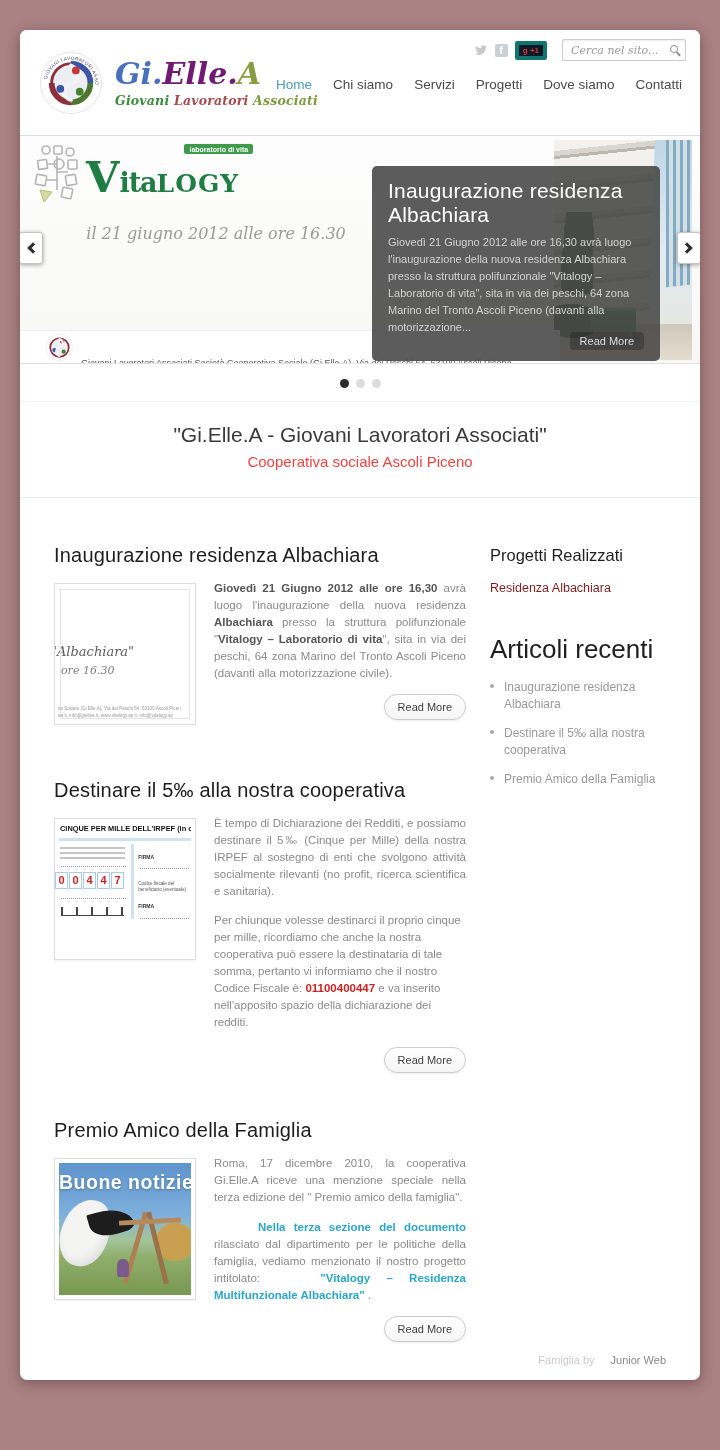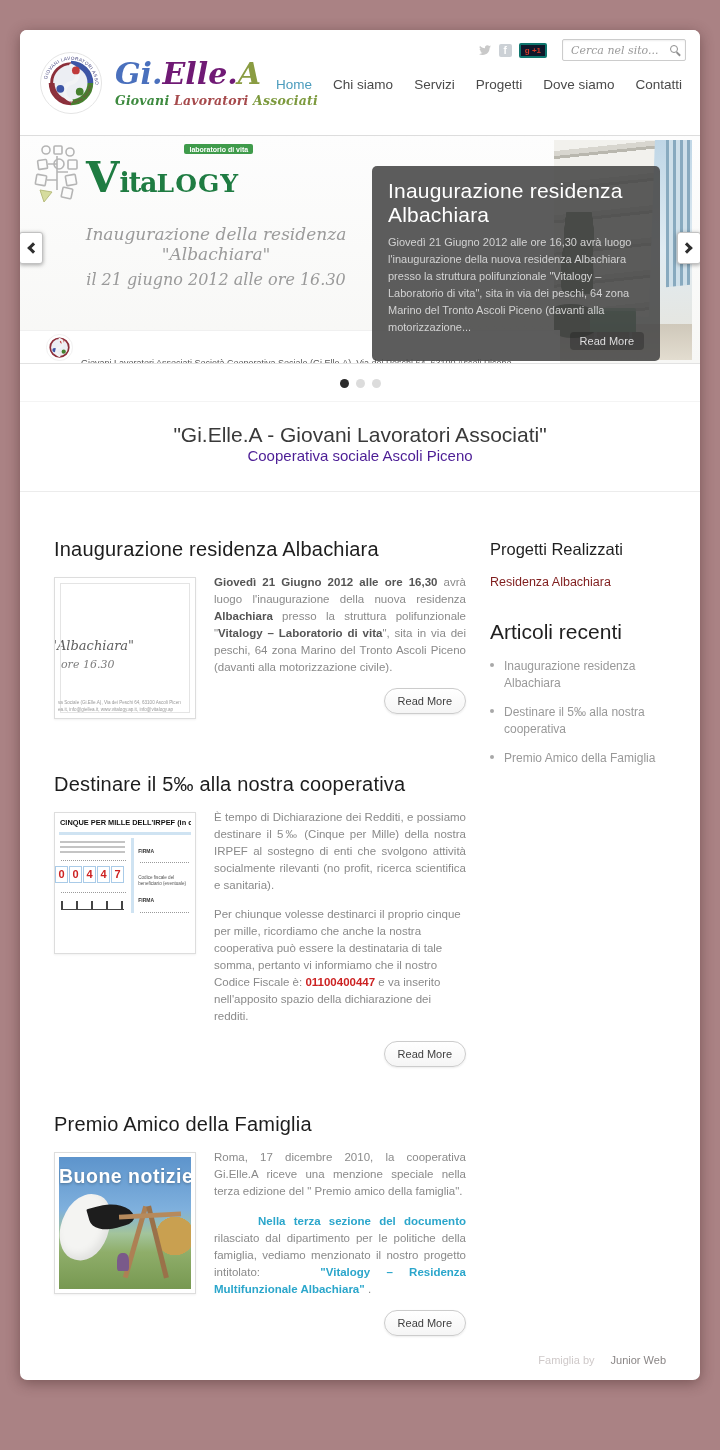--- a/index.html
+++ b/index.html
@@ -7,21 +7,21 @@
   body { background:#aa8284; font-family:"Liberation Sans","DejaVu Sans",sans-serif; position:relative; }
 
   .wrapper { position:absolute; left:20px; top:30px; width:680px; height:1350px;
              background:#fff; border-radius:7px; box-shadow:0 3px 14px rgba(60,30,30,.45); }
 
   
   .site-header { position:relative; height:106px; border-bottom:1px solid #ddd; border-radius:7px 7px 0 0; background:#fff; }
   .topbar { position:absolute; top:9px; right:14px; display:flex; align-items:center; gap:7px; }
   .soc { width:14px; height:14px; display:flex; align-items:center; justify-content:center; }
   .fb { background:#ccd1d6; color:#fff; border-radius:2px; font-size:10px; font-weight:bold; width:13px; height:13px; }
-  .gplus { border:2px solid #0f766e; background:#0f172a; border-radius:2px; font-size:8px; padding:1px 4px;
+  .gplus { border:4px solid #0f766e; background:#0f172a; border-radius:2px; font-size:8px; padding:1px 4px;
            color:#d33c2a; font-weight:bold; letter-spacing:0; }
   .searchbox { position:relative; margin-left:8px; }
   .searchbox input { width:124px; height:22px; border:1px solid #ccc; border-radius:2px; background:#fff;
                      padding:0 22px 0 8px; font-family:"DejaVu Serif",serif; font-style:italic; font-size:11px; color:#666;
                      box-shadow:inset 0 1px 2px rgba(0,0,0,.07); outline:none; }
   .searchbox input::placeholder { color:#9a9a9a; }
   .mag { position:absolute; right:8px; top:6px; width:8px; height:8px; border:1.5px solid #8f8f8f; border-radius:50%; }
   .mag::after { content:""; position:absolute; width:5px; height:1.5px; background:#8f8f8f;
                 transform:rotate(45deg); right:-4px; bottom:-2px; }
 
@@ -89,21 +89,21 @@
   .chev-left { transform:rotate(45deg); margin-left:4px; }
   .chev-right { transform:rotate(-135deg); margin-right:4px; }
 
   
   .dots { display:flex; justify-content:center; gap:7px; padding:15px 0 13px; }
   .dot { width:9px; height:9px; border-radius:50%; background:#dcdcdc; cursor:pointer; }
   .dot.active { background:#2b2b2b; }
 
   .intro { text-align:center; border-top:1px solid #f4f4f4; border-bottom:1px solid #ececec; padding:21px 0 27px; }
   .intro h1 { font-size:21px; font-weight:400; color:#3a3a3a; }
-  .intro .subtitle { font-size:15px; color:#4c1d95; }
+  .intro .subtitle { font-size:15px; color:#ef4444; margin-top:6px; }
 
   
   .content { display:flex; gap:24px; padding:46px 34px 40px; }
   .main-col { width:412px; flex:0 0 412px; }
   article { margin-bottom:46px; }
   article h2 { font-size:20px; font-weight:400; color:#1d1d1d; margin-bottom:13px; letter-spacing:.2px; cursor:pointer; }
   .art-body { font-size:11.5px; color:#8a8a8a; line-height:1.48; }
   .art-body p { margin-bottom:12px; overflow:hidden; }
   .just { text-align:justify; }
   .b { font-weight:bold; color:#555; }
@@ -151,21 +151,21 @@
              border-radius:5% 95% 30% 70%; transform:rotate(-16deg); }
   .t3-pole1 { position:absolute; left:74px; top:48px; width:5px; height:74px; background:#ad8054; transform:rotate(16deg); }
   .t3-pole2 { position:absolute; left:96px; top:48px; width:5px; height:74px; background:#9a7149; transform:rotate(-14deg); }
   .t3-bar { position:absolute; left:60px; top:56px; width:62px; height:5px; background:#b68a5c; transform:rotate(-3deg); }
   .t3-kid { position:absolute; left:58px; top:96px; width:12px; height:18px; background:#7a5a8a; border-radius:40% 40% 20% 20%; }
 
   
   .sidebar { flex:1; padding-top:2px; }
   .sb-h1 { font-size:16.5px; font-weight:400; color:#1f1f1f; margin-bottom:13px; }
   .sb-link { font-size:12.5px; color:#7f1d1d; text-decoration:none; cursor:pointer;margin-top:44px; }
-  .sb-h2 { font-size:21px; font-weight:400; color:#1f1f1f; margin:30px 0 14px; }
+  .sb-h2 { font-size:26px; font-weight:400; color:#1f1f1f; margin:38px 0 14px; }
   .sidebar ul { list-style:none; }
   .sidebar li { position:relative; padding-left:14px; margin-bottom:11px; }
   .sidebar li .bullet { position:absolute; left:0; top:5px; width:4px; height:4px; border-radius:50%; background:#a8a8a8; }
   .sidebar li a { font-size:12px; color:#999; line-height:1.45; text-decoration:none; cursor:pointer; display:block; }
 
   
   .footer { position:absolute; right:34px; bottom:14px; font-size:11px; }
   .pw { color:#cfc9c9; }
   .jw { color:#8a8686; text-decoration:none; margin-left:16px; cursor:pointer; }
 
@@ -243,21 +243,20 @@
           <rect x="30" y="46" width="10" height="10" rx="1" transform="rotate(12 35 51)"></rect>
         </g>
         <polygon points="8,48 20,50 12,60" fill="#d6dc9e" stroke="#b8bd7e" stroke-width="1"></polygon>
       </svg>
       <div class="v-text">
         <span class="v-tag">laboratorio di vita</span><span class="v-v">V</span><span class="v-ita">ita</span><span class="v-logy">LOGY</span>
       </div>
     </div>
 
     <div class="script-text">
-      <div class="l1">Inaugurazione della residenza "Albachiara"</div>
       <div class="l2">il 21 giugno 2012 alle ore 16.30</div>
     </div>
 
     <div class="building">
       <div class="b-sky"></div>
       <div class="b-facade"></div>
       <div class="b-glass"></div>
       <div class="b-tree"></div>
       <div class="b-pave"></div>
       <div class="b-bush"></div>

